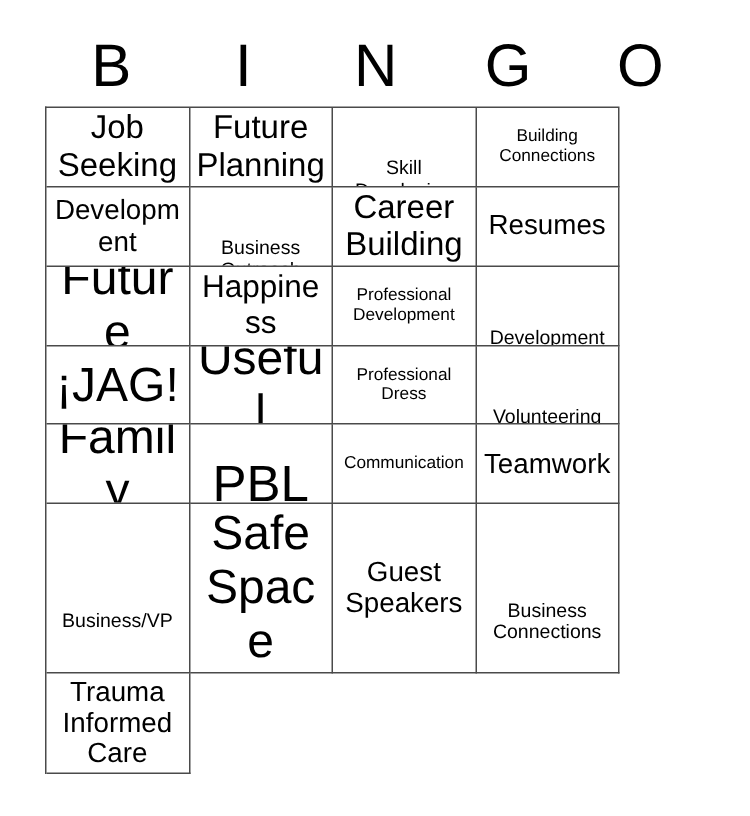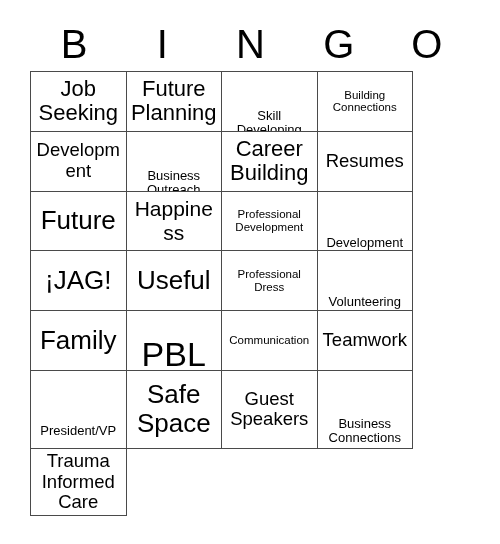--- a/index.html
+++ b/index.html
@@ -68,21 +68,21 @@
     display: block;
     width: 100%;
     line-height: 1.12;
     word-wrap: break-word;
   }
   .fs-xs { font-size: 11.5px; }
   .fs-s  { font-size: 13px; margin-top: 44px; }
   .fs-m  { font-size: 21px; }
   .fs-l  { font-size: 18.5px; }
   .fs-xl { font-size: 22px; }
-  .fs-xxl{ font-size: 26px; }
+  .fs-xxl{ font-size: 32px; }
   .fs-huge { font-size: 34px; margin-top: 28px; }
 </style>
 </head>
 <body>
 
 <div class="card">
 
   <div class="header-row">
     <div class="header-letter">B</div>
     <div class="header-letter">I</div>
@@ -151,21 +151,21 @@
         <span class="cell-text fs-huge">PBL</span>
       </div>
     <div class="cell">
         <span class="cell-text fs-xs">Communication</span>
       </div>
     <div class="cell">
         <span class="cell-text fs-l">Teamwork</span>
       </div>
 
     <div class="cell">
-        <span class="cell-text fs-s">President/VP</span>
+        <span class="cell-text fs-s">Business/VP</span>
       </div>
     <div class="cell">
         <span class="cell-text fs-xxl">Safe Space</span>
       </div>
     <div class="cell">
         <span class="cell-text fs-l">Guest Speakers</span>
       </div>
     <div class="cell">
         <span class="cell-text fs-s">Business Connections</span>
       </div>

